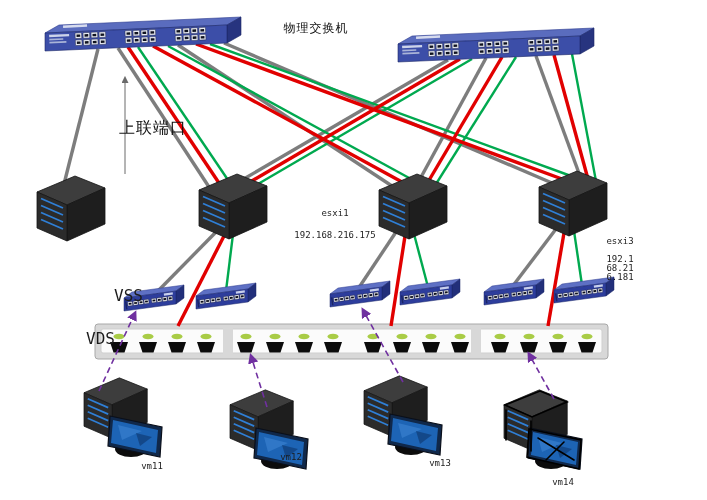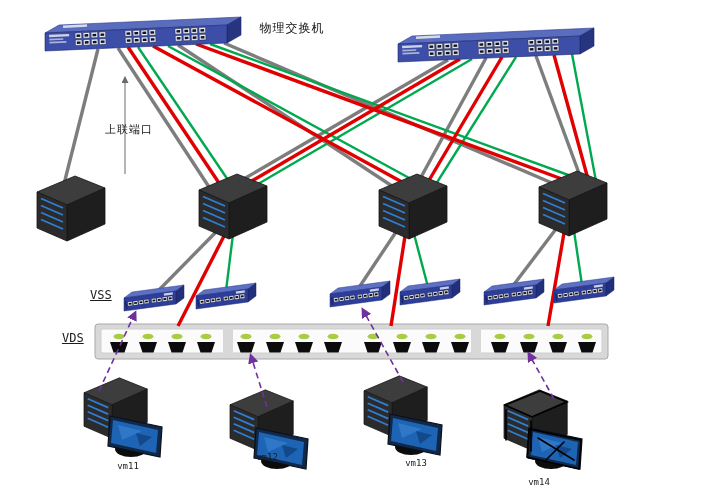--- a/index.html
+++ b/index.html
@@ -1,23 +1,23 @@
 <!DOCTYPE html>
 <html><head>
 <meta charset="utf-8">
 <style>
   html,body{margin:0;padding:0;background:#ffffff;}
   .stage{position:relative;width:707px;height:500px;background:#ffffff;overflow:hidden;
          font-family:"DejaVu Sans Mono","Liberation Mono",monospace;}
   .stage svg{position:absolute;left:0;top:0;}
   .lbl{position:absolute;transform:translateX(-50%);text-align:center;
-       font-size:9px;line-height:11px;color:#1c1c1c;white-space:pre-line;}
-  .lbl.side{transform:none;text-align:right;font-size:12px;text-decoration:underline;}
+       font-size:9px;line-height:11px;color:#1c1c1c;white-space:pre-line;margin-left:24px;}
+  .lbl.side{transform:none;text-align:right;font-size:16px;}
   .lbl.cjk{font-family:"DejaVu Sans","Liberation Sans",sans-serif;font-size:12px;letter-spacing:1px;color:#111;}
-  .lbl.cjk2{font-family:Liberation Serif, serif;font-size:11px;letter-spacing:1px;color:#111;}
+  .lbl.cjk2{font-family:Liberation Mono, monospace;font-size:16px;letter-spacing:1px;color:#111;}
   .tight{line-height:9px;}
 </style>
 </head>
 <body>
 
 <div class="stage">
 
 <svg width="707" height="500" viewBox="0 0 707 500" xmlns="http://www.w3.org/2000/svg" xmlns:xlink="http://www.w3.org/1999/xlink">
   <defs>
     <marker id="mArrG" viewBox="0 0 10 10" refX="7" refY="5" markerWidth="7" markerHeight="7" orient="auto">
@@ -257,20 +257,30 @@
     <line x1="99" y1="391" x2="135" y2="313" marker-end="url(#mArrP)"></line>
     <line x1="267" y1="407" x2="251" y2="356" marker-end="url(#mArrP)"></line>
     <line x1="403" y1="382" x2="363" y2="310" marker-end="url(#mArrP)"></line>
     <line x1="554" y1="399" x2="529" y2="354" marker-end="url(#mArrP)"></line>
   </g>
 </svg>
 
   <div class="lbl cjk" style="left:292px;top:23px">物理交换机</div>
   <div class="lbl cjk2" style="left:129px;top:124px">上联端口</div>
 
+  <div class="lbl" style="left:311px;top:197px">
+    <div>esxi1</div>
+    <div>192.168.216.175</div>
+  </div>
+  <div class="lbl tight" style="left:596px;top:228px">
+    <div>esxi3</div>
+    <div>192.1
+68.21
+6.181</div>
+  </div>
 
   <div class="lbl side" style="left:90px;top:290px">VSS</div>
   <div class="lbl side" style="left:62px;top:333px">VDS</div>
 
   <div class="lbl" style="left:128px;top:461px">vm11</div>
   <div class="lbl" style="left:267px;top:452px">vm12</div>
   <div class="lbl" style="left:416px;top:458px">vm13</div>
   <div class="lbl" style="left:539px;top:477px">vm14</div>
 </div>
 

